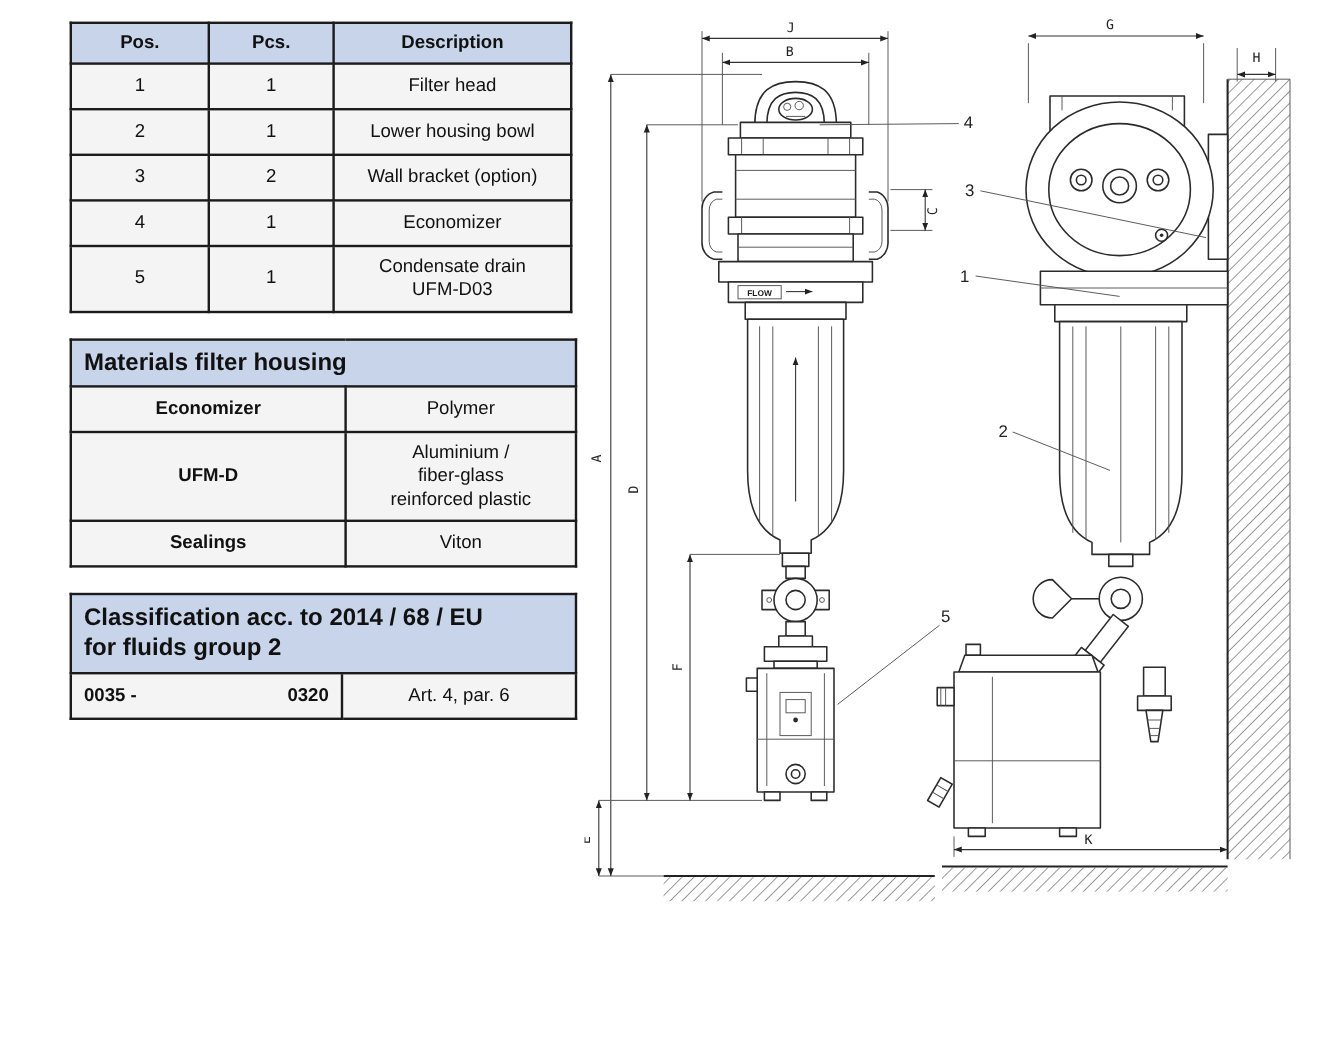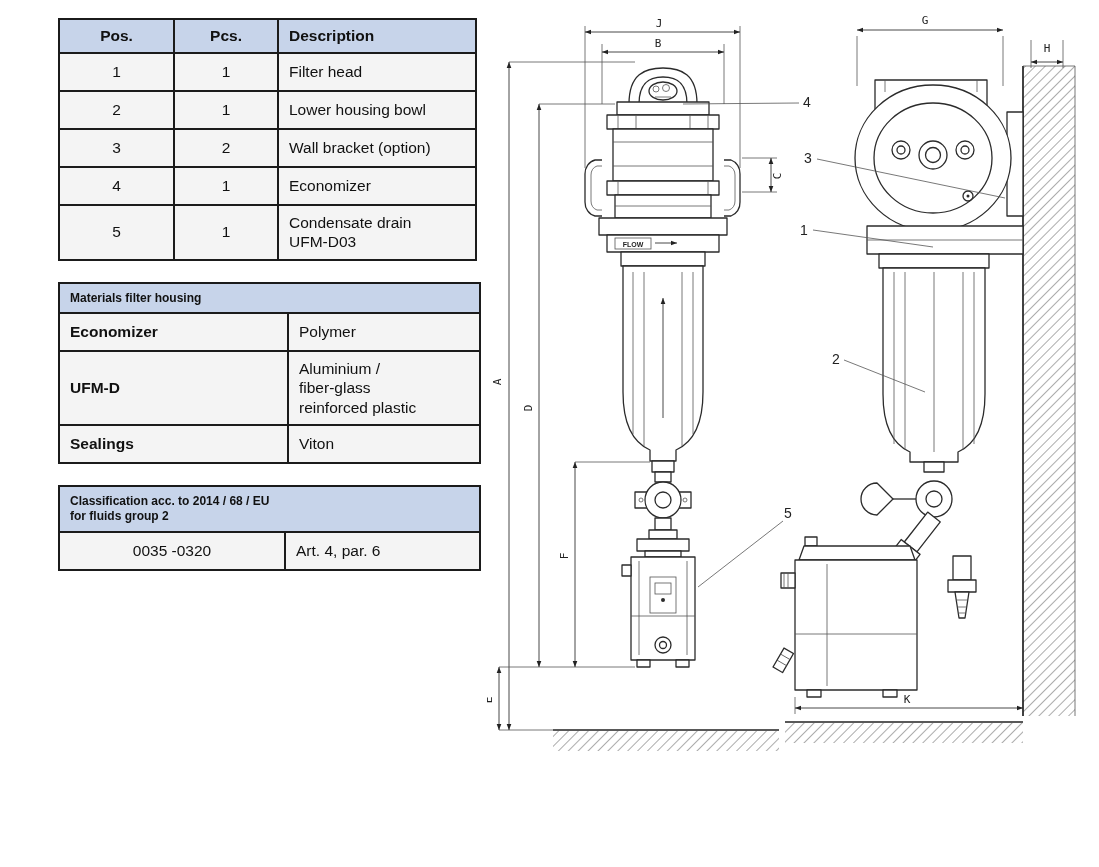--- a/index.html
+++ b/index.html
@@ -13,31 +13,31 @@
   .diagram-col { width:612px; height:867px; flex:none; }
 
   table { border-collapse:collapse; table-layout:fixed; }
   th, td {
     border:2px solid #1b1b1b;
     font-size:15.5px; vertical-align:middle;
     background:#f4f4f4; padding:7px 10px;
   }
   th { background:var(--header-bg, #c7d4ea); font-weight:bold; }
   .c { text-align:center; }
-  .l { text-align:left; }
+  .l { text-align:center; }
   .b { font-weight:bold; }
   .pre { white-space:pre-line; line-height:1.25; }
   .tbl { margin-bottom:21px; }
   .row1 td { height:38px; }
   .parts { width:417px; }
   .materials { width:421px; }
   .classif { width:421px; }
   .operate { width:420px; }
-  .title-row th { text-align:left; font-size:12px; }
-  .range { display:flex; justify-content:center; font-weight:normal; }
+  .title-row th { text-align:left; font-size:20px; }
+  .range { display:flex; justify-content:space-between; font-weight:bold; }
 
   .drawing { display:block; }
   .drawing .ln { stroke:#2b2b2b; stroke-width:1.3; fill:none; stroke-linejoin:round; }
   .drawing .fw { fill:#ffffff; stroke:#2b2b2b; stroke-width:1.3; stroke-linejoin:round; }
   .drawing .tn { stroke:#555; stroke-width:0.8; fill:none; }
   .drawing .dm { stroke:#333; stroke-width:0.9; fill:none; }
   .drawing .gd { stroke:#222; stroke-width:1.7; fill:none; }
   .drawing text { font-family:"DejaVu Sans Mono", monospace; font-size:11px; fill:#222; text-anchor:middle; }
   .drawing text.co { font-family:"Liberation Sans", sans-serif; font-size:14px; }
   .drawing text.fl { font-family:"Liberation Sans", sans-serif; font-size:7px; font-weight:bold; text-anchor:middle; }

